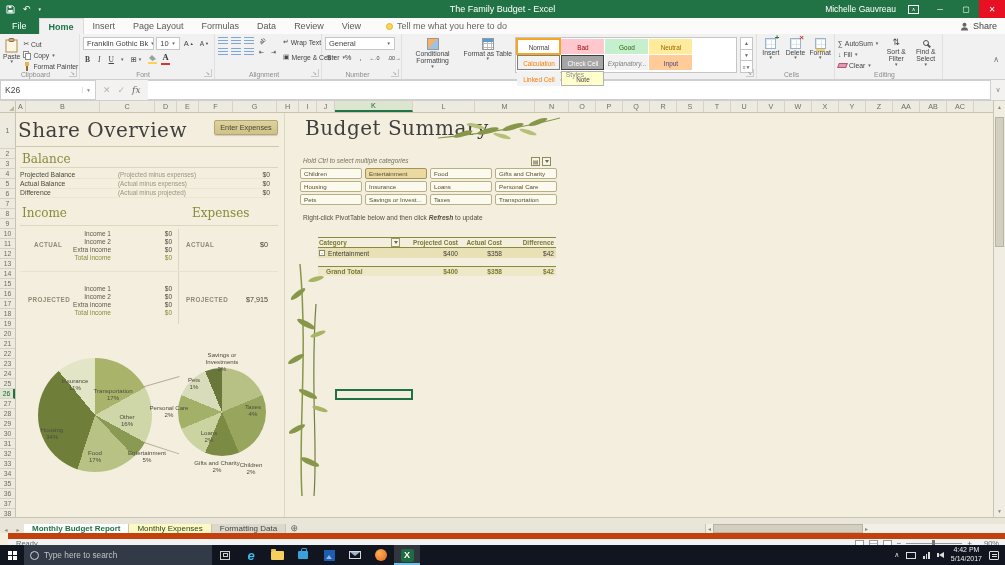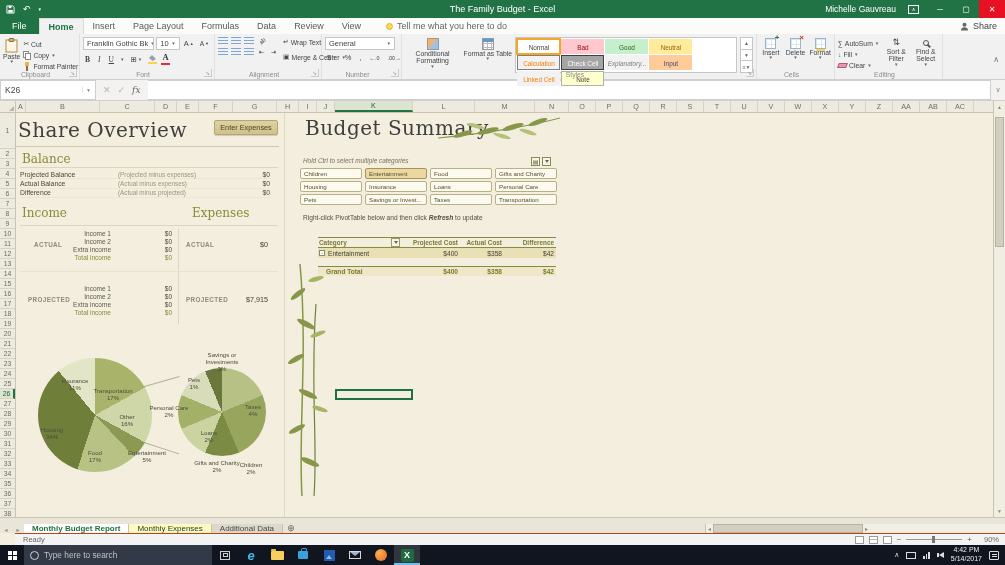--- a/index.html
+++ b/index.html
@@ -133,21 +133,21 @@
 #stabs{display:flex;align-items:stretch}
 .stab{padding:0 8px;display:flex;align-items:center;border-right:1px solid #c9c4b0;color:#444;background:#dcd9cc;white-space:nowrap}
 .stab.active{background:#fff;color:#217346;font-weight:bold}
 .stab.green{background:#fef9c3;color:#173f1f}
 .addtab{width:16px;display:flex;align-items:center;justify-content:center;color:#666;font-size:9px}
 .hscroll{margin-left:auto;width:300px;display:flex;align-items:center;background:#f1efe6;border-left:1px solid #c9c4b0;padding:0 2px;gap:2px}
 .hthumb{width:150px;height:9px;background:#d3cfc0;border:1px solid #b9b4a2}
 .hsarr{color:#8a8a7a;font-size:6px}
 
 
-.status{position:absolute;left:15px;right:0;top:533px;height:12px;background:#f3f3f3;border-top:1px solid #c2410c;display:flex;align-items:center;font-size:7.5px;color:#666;z-index:30}
+.status{position:absolute;left:8px;right:0;top:533px;height:12px;background:#f3f3f3;border-top:6px solid #c2410c;display:flex;align-items:flex-start;font-size:7.5px;color:#666;z-index:30}
 .status .mode{padding-left:8px}
 .st-right{margin-left:auto;display:flex;align-items:center;gap:5px;padding-right:6px}
 .vic{width:9px;height:8px;border:1px solid #9a9a9a;background:#fff}
 .vic.b{background:linear-gradient(#fff 0 2px,#bbb 2px 3px,#fff 3px)}
 .ztrack{width:56px;height:1px;background:#999;position:relative}
 .zthumb{position:absolute;left:46%;top:-3px;width:3px;height:7px;background:#777}
 .zpm{font-size:8px;color:#555}
 .zoomval{width:22px;text-align:right}
 
 
@@ -745,21 +745,21 @@
     <div class="vthumb"></div>
     <div class="arr dn">▼</div>
   </div>
 
   <div class="tabsrow">
     <span class="tnav">◂</span>
     <span class="tnav">▸</span>
     <div id="stabs">
         <div class="stab active">Monthly Budget Report</div>
         <div class="stab green">Monthly Expenses</div>
-        <div class="stab">Additional Data</div>
+        <div class="stab">Formatting Data</div>
       </div>
     <div class="addtab">⊕</div>
     <div class="hscroll">
       <span class="hsarr">◂</span>
       <div class="hthumb"></div>
       <span class="hsarr">▸</span>
     </div>
   </div>
 
   <div class="status">

